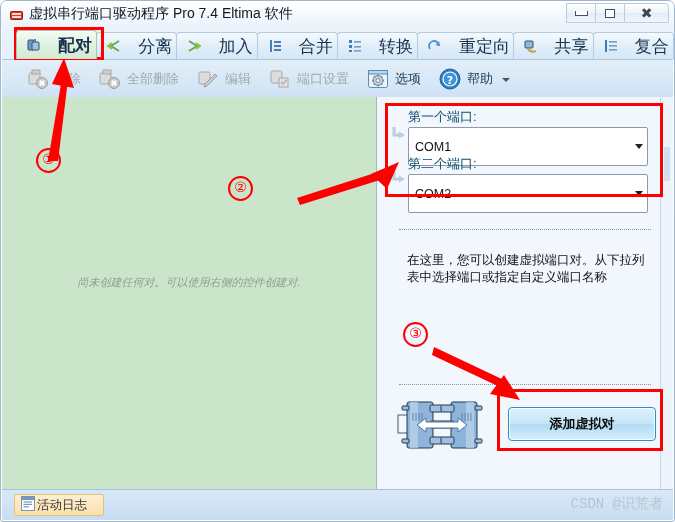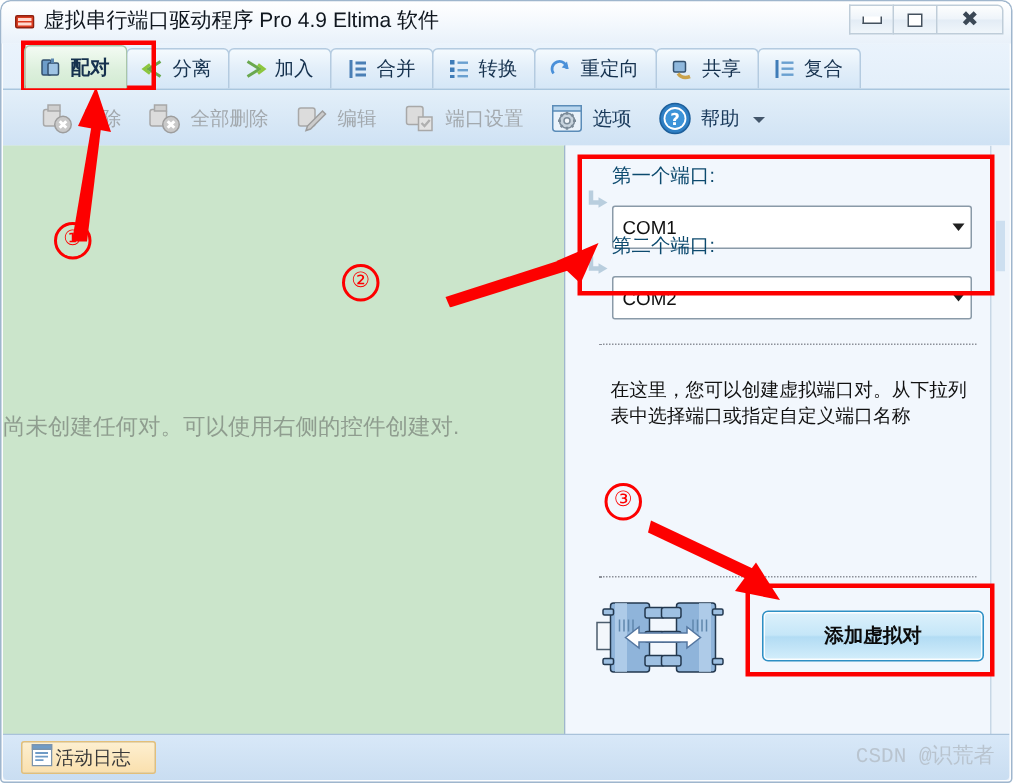--- a/index.html
+++ b/index.html
@@ -51,23 +51,23 @@
   .ribbon{
     position:absolute;left:1px;top:28px;right:1px;height:68px;
     background:linear-gradient(180deg,#eaf3fc 0%,#dbeaf8 100%);
   }
   .tabstrip{
     position:absolute;left:0;top:0;right:0;height:30px;
     display:flex;align-items:flex-end;padding-left:14px;box-sizing:border-box;
   }
   .tab{
     height:27px;min-width:64px;
-    display:flex;align-items:center;gap:5px;
+    display:flex;align-items:center;gap:16px;
     padding:0 11px 0 9px;
-    font-size:13px;color:#15314e;
+    font-size:17px;color:#15314e;
     border:1px solid #b4cbe0;border-bottom:none;
     border-radius:4px 4px 0 0;
     background:linear-gradient(180deg,#f4fafe 0%,#e2eef9 50%,#d5e7f7 100%);
     box-sizing:border-box;
     margin-right:-1px;
     position:relative;
     white-space:nowrap;
   }
   .tab.active{
     background:linear-gradient(180deg,#f3fbf3 0%,#ddf0dd 55%,#d2ead2 100%);
@@ -102,37 +102,37 @@
     position:absolute;left:1px;top:96px;right:1px;bottom:30px;
   }
   .left-pane{
     position:absolute;left:0;top:0;width:374px;bottom:0;
     background:#cbe5cb;
     border-right:1px solid #9fb6cd;
     overflow:hidden;
   }
   .empty-msg{
     position:absolute;left:0;right:0;top:178px;
-    text-align:left;font-size:15px;color:#8f9d8f;
+    text-align:center;font-size:11px;color:#8f9d8f;font-style:italic;
   }
   .right-pane{
     position:absolute;left:375px;top:0;right:0;bottom:0;
     background:#f2f7fd;
     overflow:hidden;
   }
   .rp-inner{position:absolute;left:0;top:0;right:12px;bottom:0;}
 
   .field-label{
     position:absolute;font-size:13px;color:#0c4a6e;left:31px;white-space:nowrap;
   }
   .combo{
-    position:absolute;left:31px;width:240px;height:29px;
+    position:absolute;left:31px;width:240px;height:39px;
     background:#ffffff;border:1px solid #8a9aa8;
     border-radius:2px;box-sizing:border-box;
-    display:flex;align-items:center;margin-top:10px;
+    display:flex;align-items:center;
   }
   .combo-val{font-size:12.5px;color:#111;padding-left:6px;flex:1;}
   .combo-arrow{
     width:17px;height:19px;display:flex;align-items:center;justify-content:center;
   }
   .combo-arrow i{
     width:0;height:0;border-left:4.5px solid transparent;border-right:4.5px solid transparent;
     border-top:5px solid #202020;display:block;
   }
   .elbow{position:absolute;left:14px;width:16px;height:22px;}
@@ -199,21 +199,21 @@
   <div class="win-frame">
 
     <div class="titlebar">
       <span class="title-icon">
         <svg width="13" height="13" viewBox="0 0 13 13">
           <rect x="0.5" y="2.5" width="12" height="8" rx="1" fill="#d93a1e" stroke="#8e2010"></rect>
           <rect x="2" y="4" width="9" height="2" fill="#ffd9cf"></rect>
           <rect x="2" y="7" width="9" height="2" fill="#ffd9cf"></rect>
         </svg>
       </span>
-      <div class="title-text">虚拟串行端口驱动程序 Pro 4.9 Eltima 软件</div>
+      <div class="title-text">虚拟串行端口驱动程序 Pro 7.4 Eltima 软件</div>
       <div class="win-btns">
         <div class="win-btn min">
           <span class="g-min"></span>
         </div>
         <div class="win-btn max">
           <span class="g-max"></span>
         </div>
         <div class="win-btn close">
           <span class="g-close">✖</span>
         </div>

